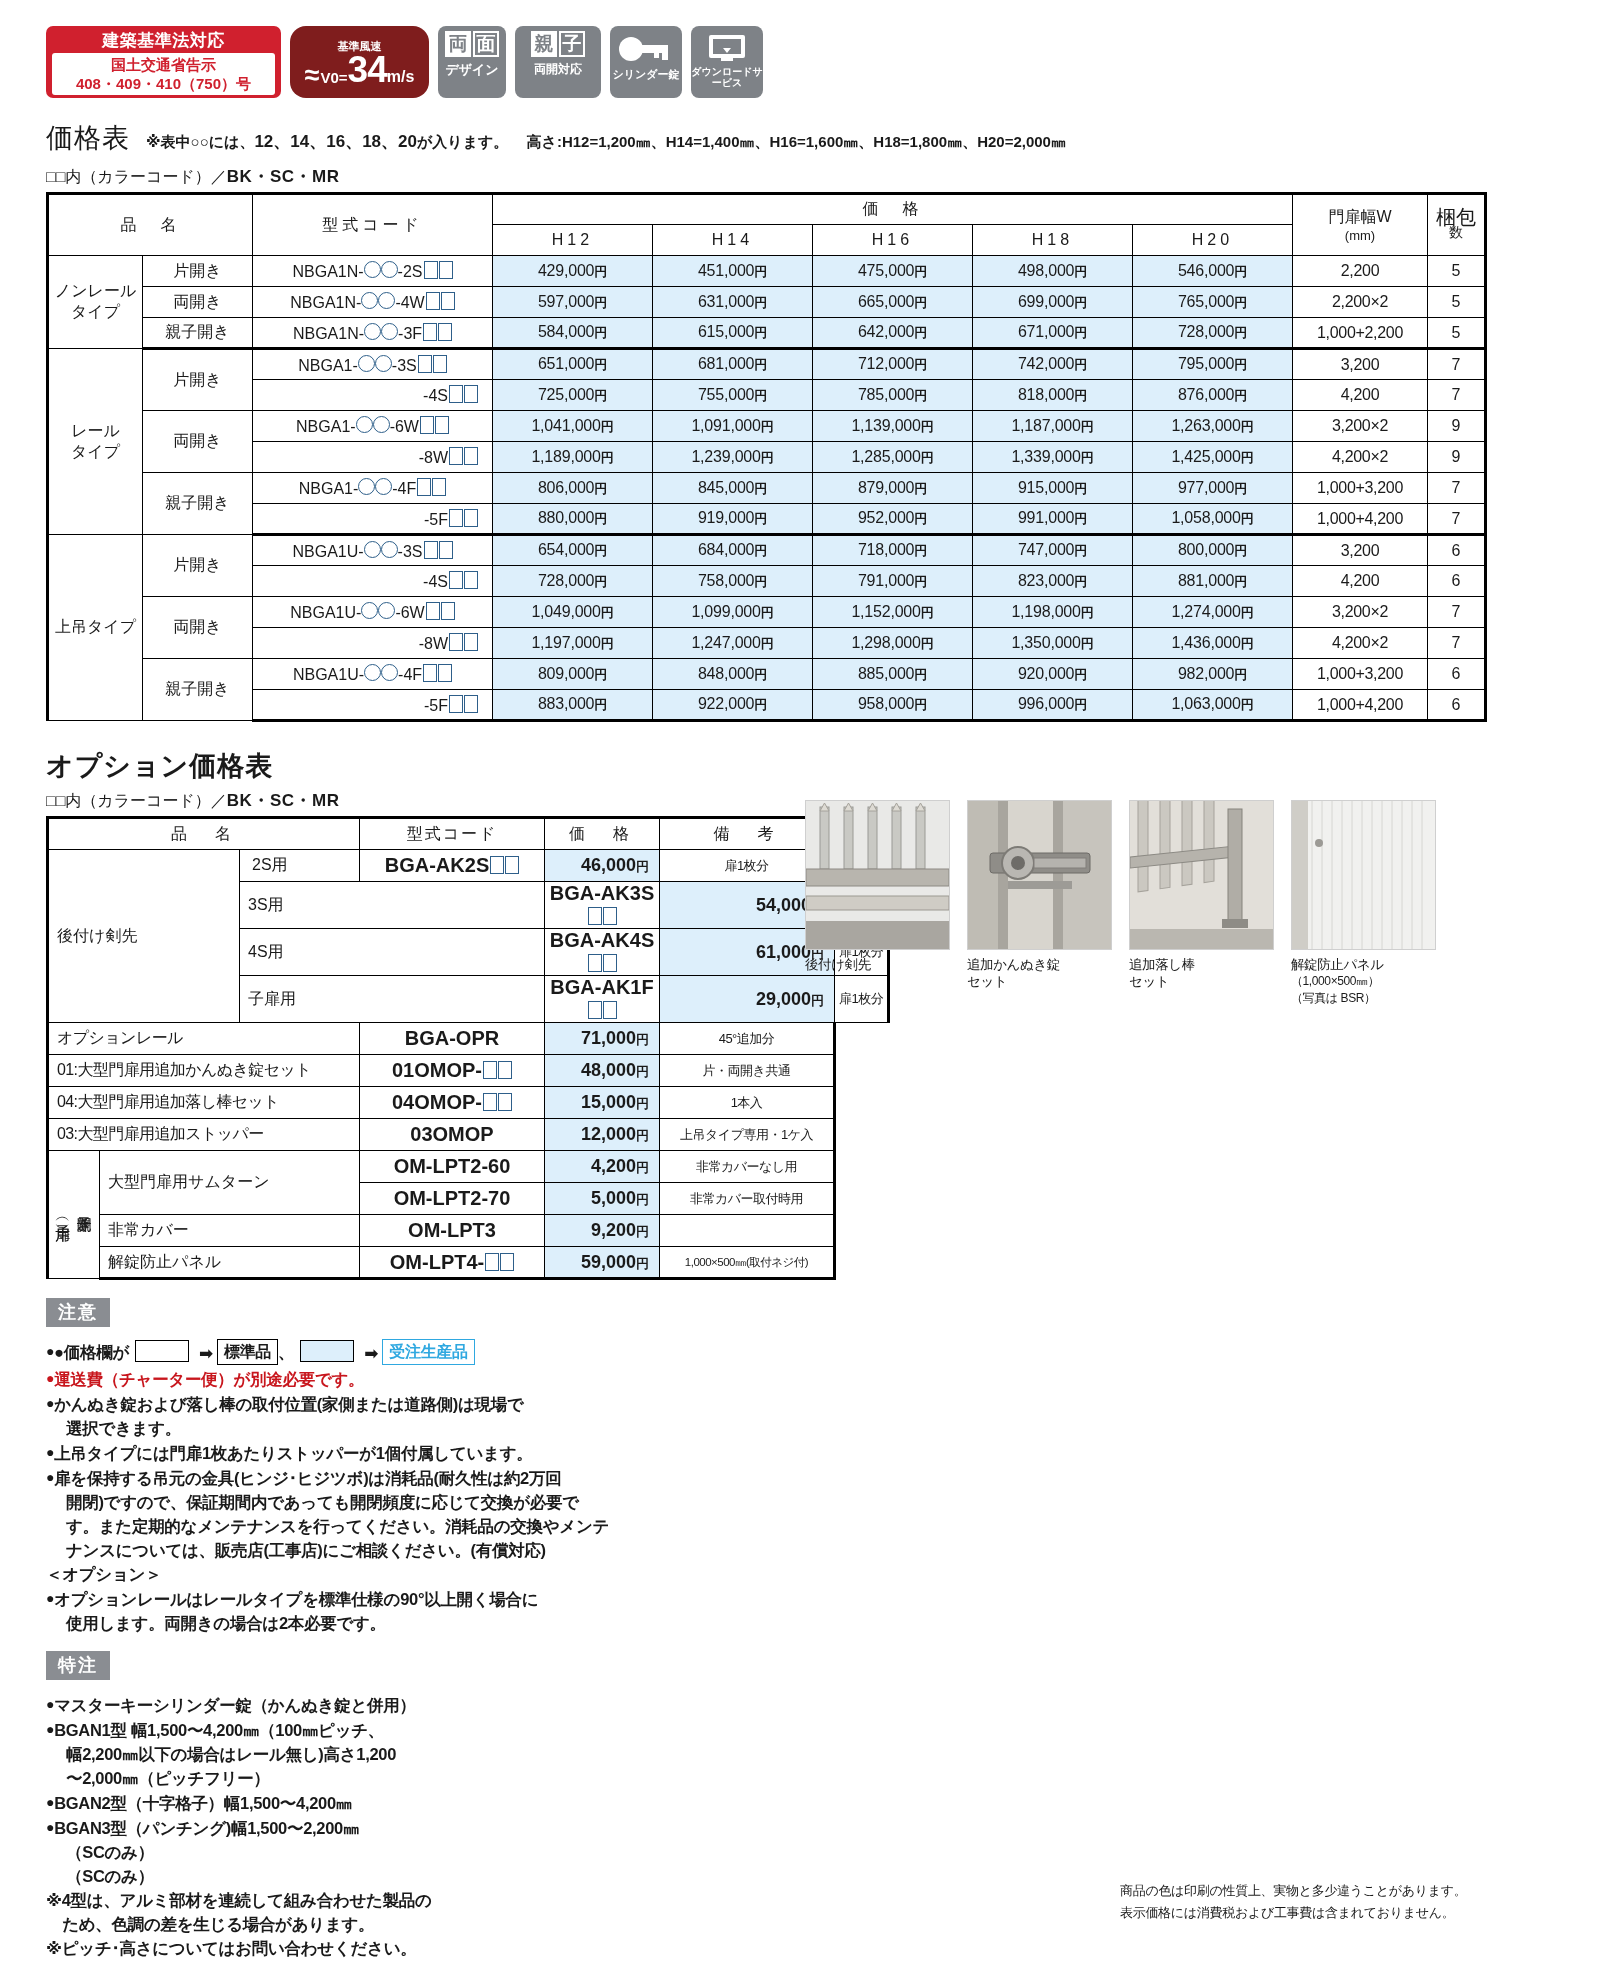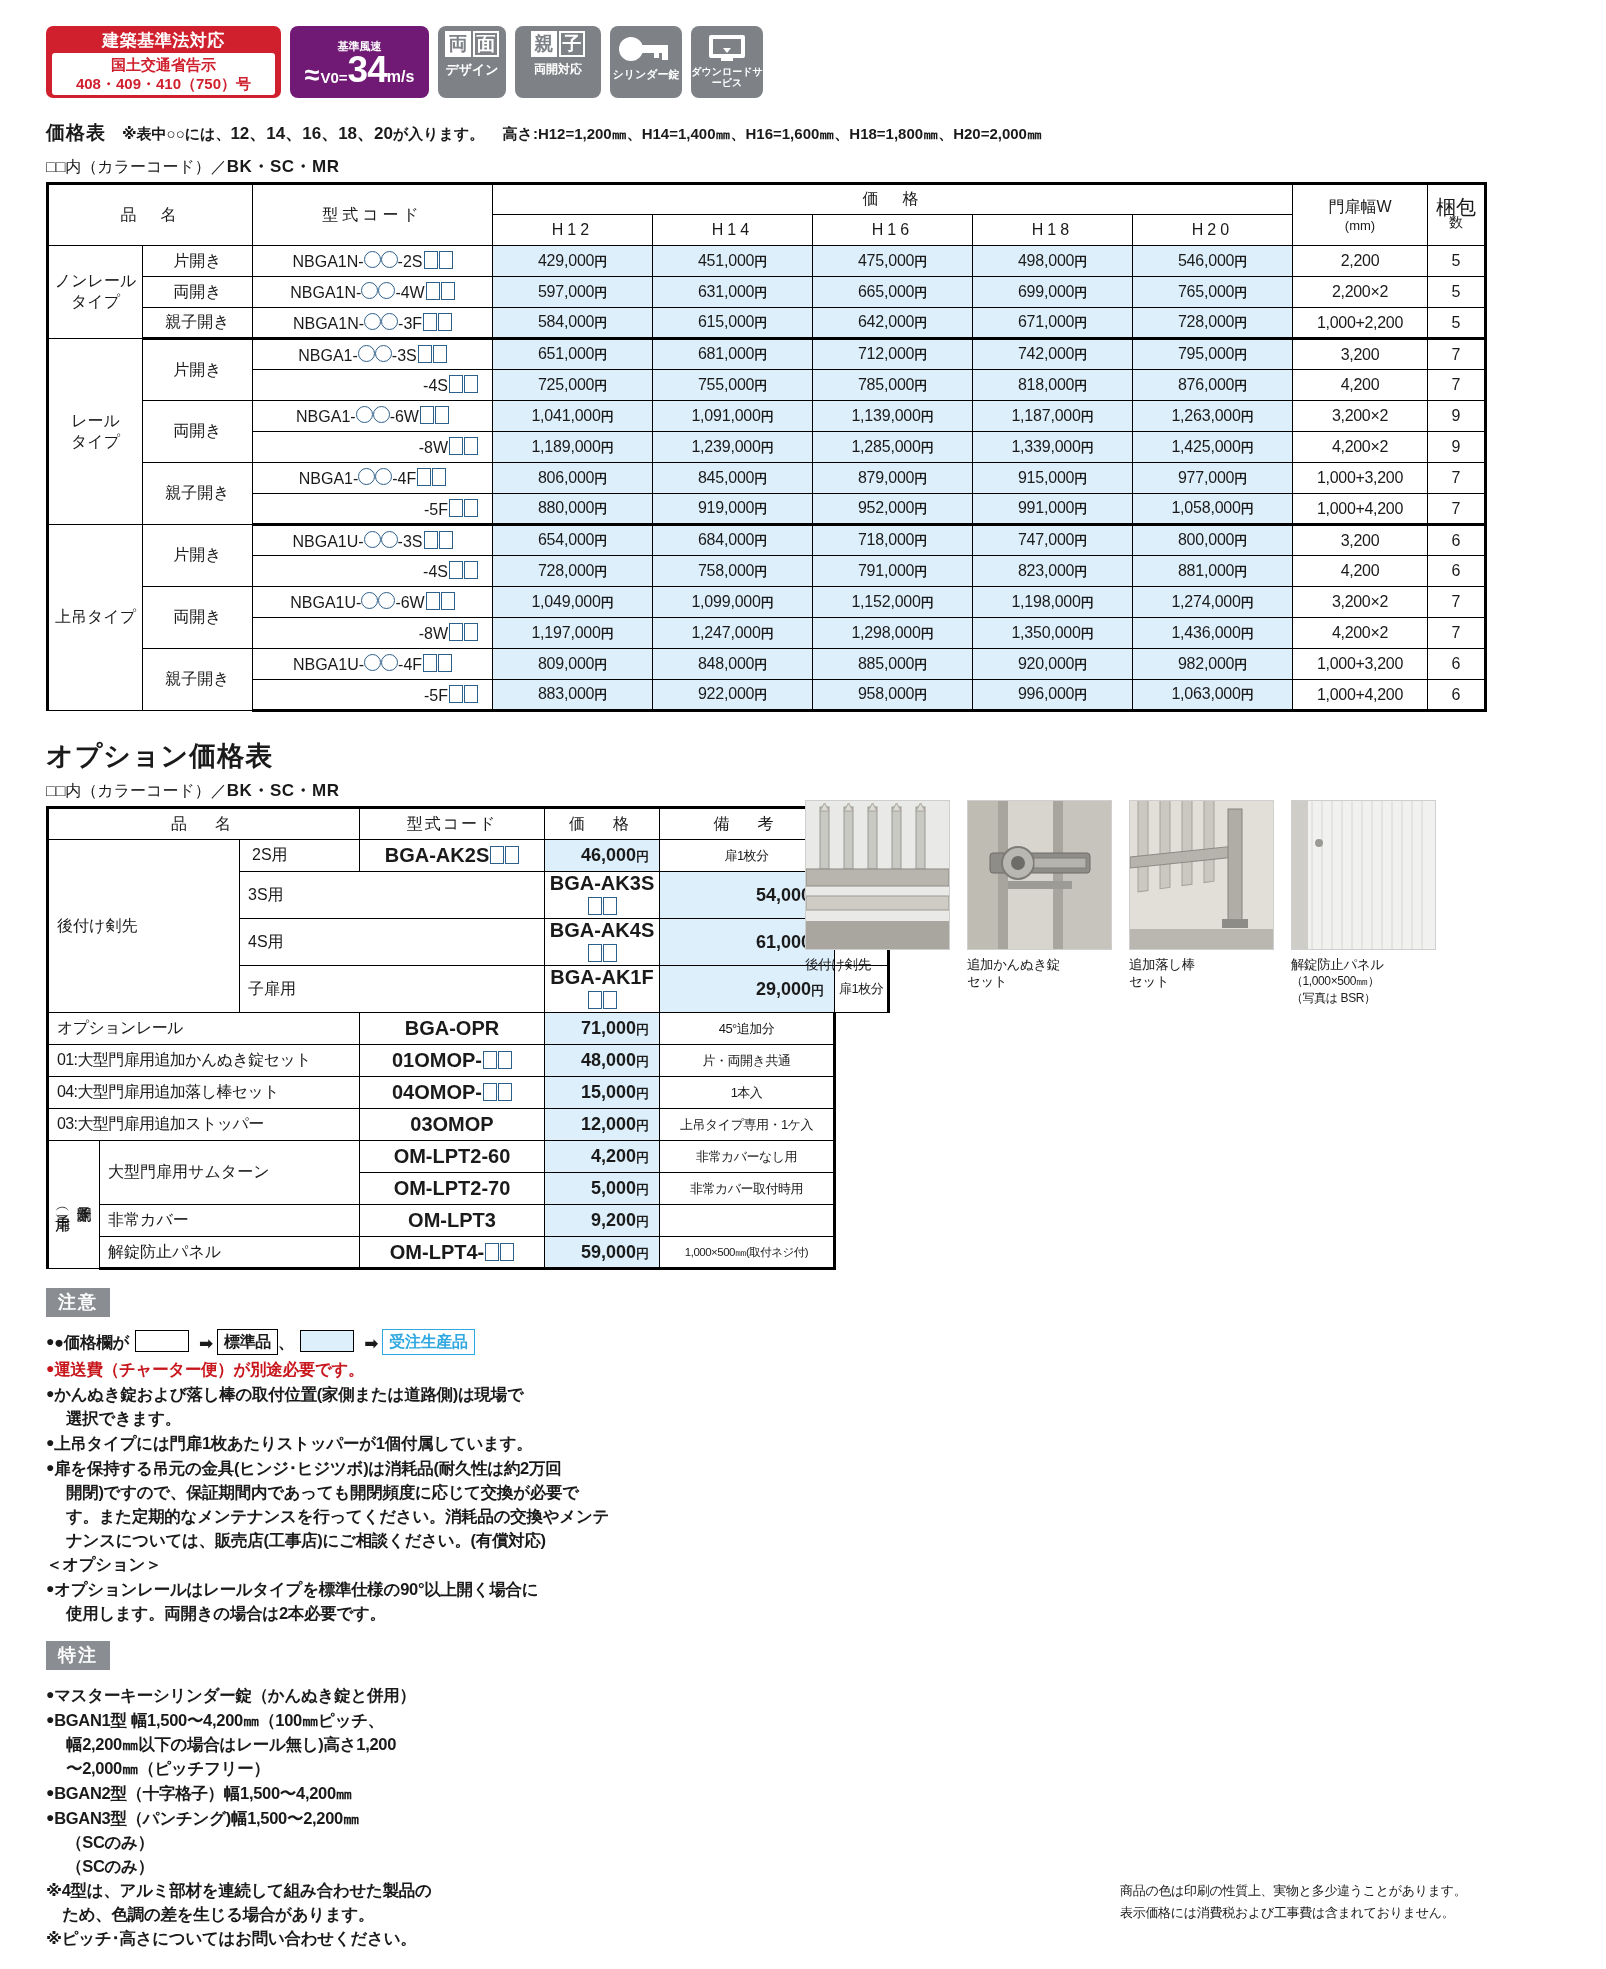--- a/index.html
+++ b/index.html
@@ -26,21 +26,21 @@
     padding-top:1px;
   }
   .badge-law .box{
     margin-top:2px;background:#ffffff;border-radius:3px;width:223px;height:44px;
     display:flex;flex-direction:column;align-items:center;justify-content:center;
   }
   .badge-law .l2{color:#d0202e;font-weight:bold;font-size:15px;line-height:19px;}
   .badge-law .l3{color:#d0202e;font-weight:bold;font-size:15px;line-height:19px;}
 
   .badge-wind{
-    width:139px;height:72px;background:#701a75;border-radius:8px;color:#fff;
+    width:139px;height:72px;background:#7f1d1d;border-radius:16px;color:#fff;
     display:flex;flex-direction:column;align-items:center;justify-content:center;position:relative;
   }
   .badge-wind .cap{font-size:11px;font-weight:bold;line-height:12px;margin-top:3px;letter-spacing:0px;}
   .badge-wind .val{display:flex;align-items:baseline;line-height:1;margin-top:-1px;}
   .badge-wind .approx{font-size:27px;font-weight:bold;margin-right:1px;transform:translateY(2px);}
   .badge-wind .v0{font-size:15px;font-weight:bold;transform:translateY(1px);}
   .badge-wind .num{font-size:37px;font-weight:bold;letter-spacing:-1px;}
   .badge-wind .unit{font-size:16px;font-weight:bold;}
 
   .badge-sq{
@@ -66,21 +66,21 @@
   .badge-key .cap2{font-size:11px;font-weight:bold;line-height:13px;margin-top:6px;white-space:nowrap;}
 
   .badge-dl{
     width:72px;height:72px;background:#7e8287;border-radius:8px;color:#fff;
     display:flex;flex-direction:column;align-items:center;justify-content:flex-start;padding-top:7px;box-sizing:border-box;
   }
   .badge-dl .cap2{font-size:10px;font-weight:bold;line-height:11px;text-align:center;margin-top:3px;}
 
   
   .sec-head{display:flex;align-items:baseline;gap:16px;padding:22px 0 6px 46px;}
-  .sec-head .title{font-size:19px;font-weight:bold;letter-spacing:1px;}
+  .sec-head .title{font-size:27px;font-weight:normal;letter-spacing:1px;}
   .sec-head .note{font-size:15px;font-weight:bold;letter-spacing:0px;}
   .sec-head .note b{font-size:17px;}
   .sec-head2{padding:26px 0 2px 46px;}
   .sec-head2 .title{font-size:27px;font-weight:bold;letter-spacing:1px;}
 
   .colorcode{font-size:16px;padding:3px 0 4px 46px;font-weight:normal;}
   .colorcode b{font-weight:bold;font-size:17px;letter-spacing:.5px;}
 
   
   table.pt{border-collapse:collapse;margin-left:46px;table-layout:fixed;}

